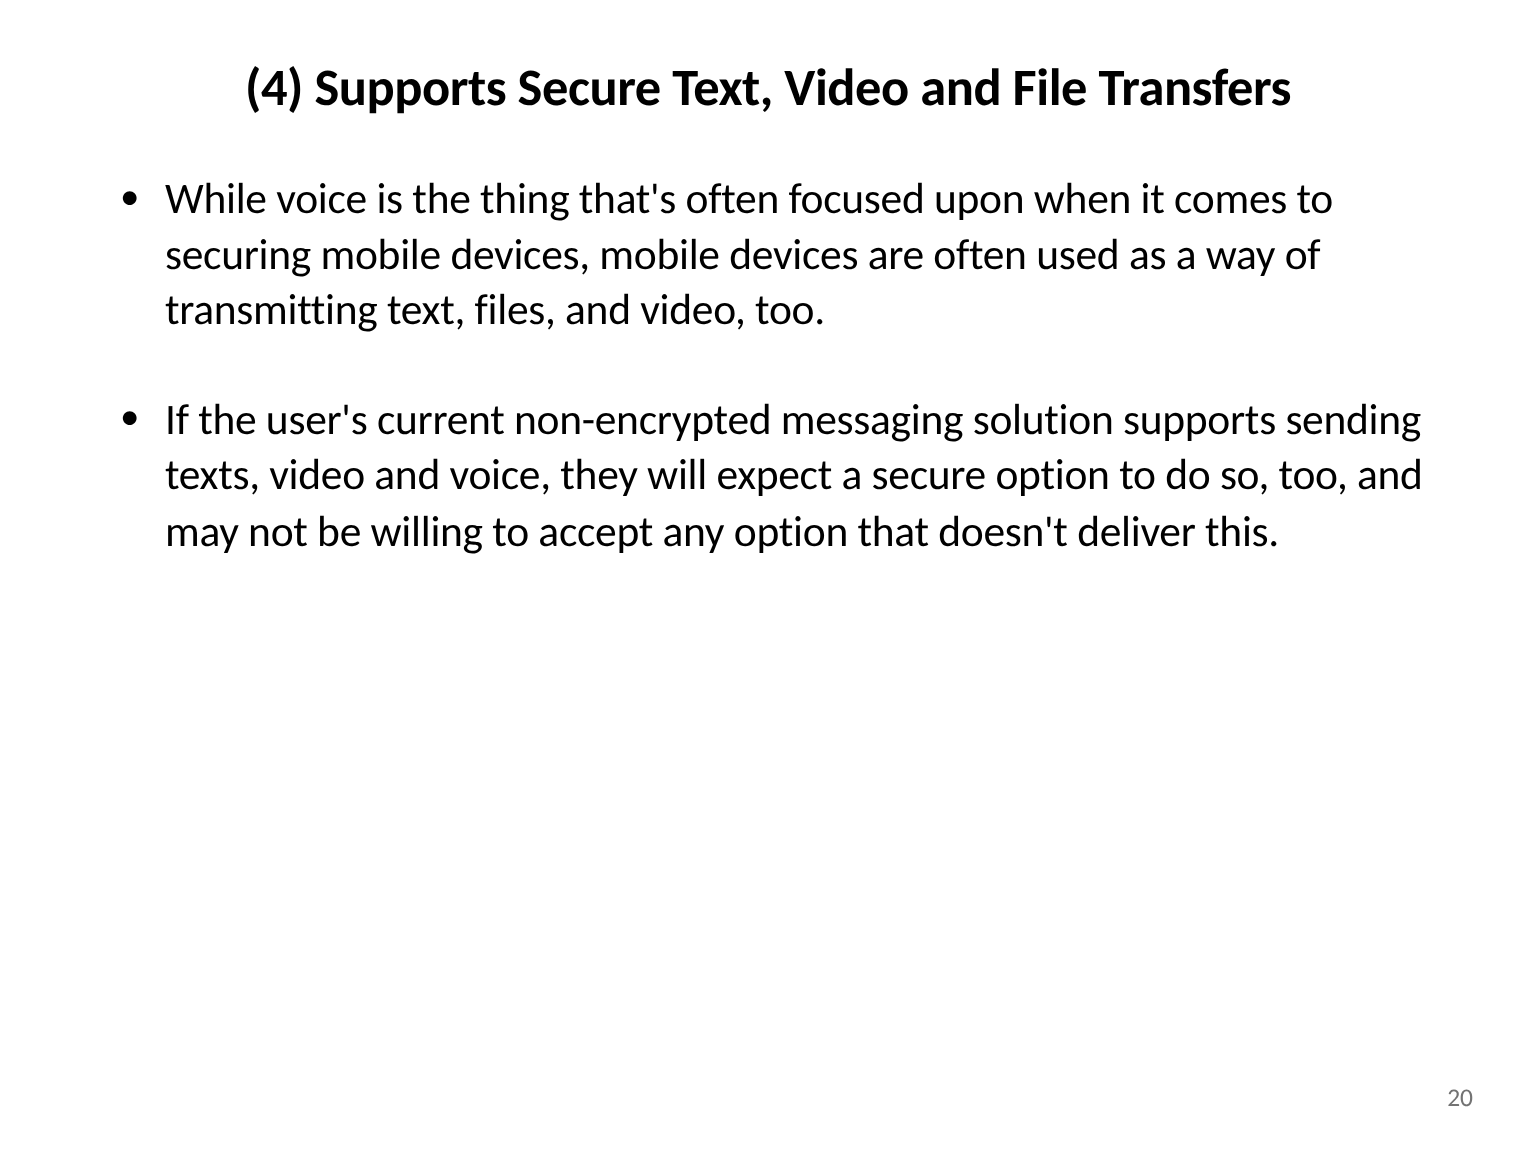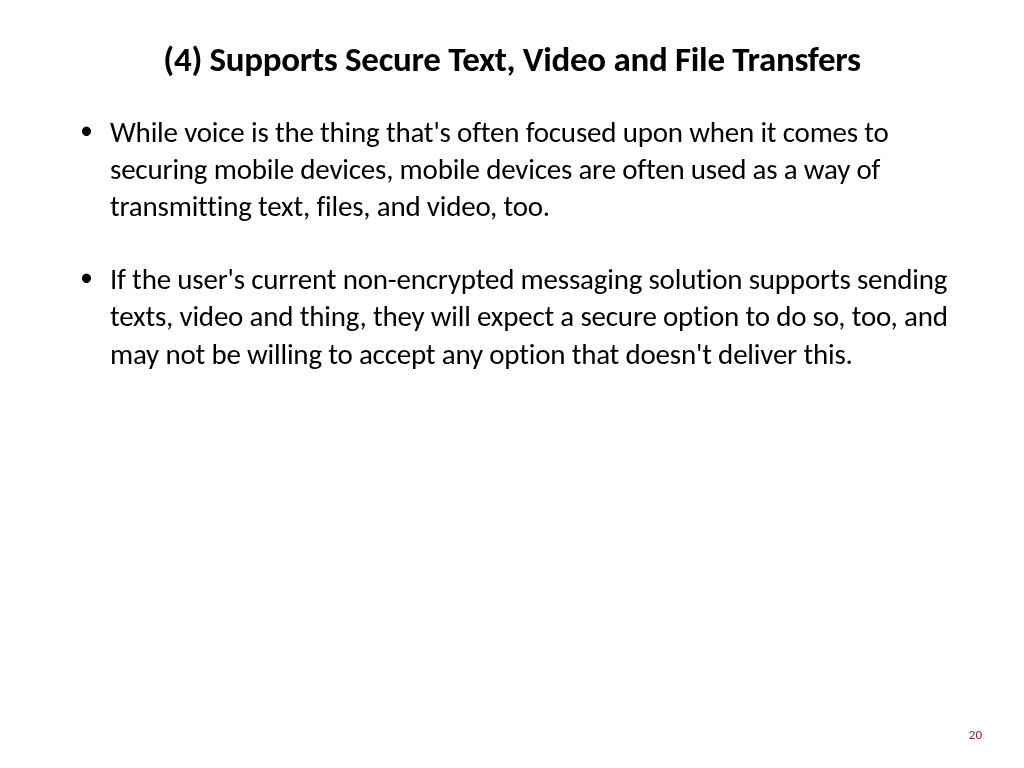--- a/index.html
+++ b/index.html
@@ -48,29 +48,29 @@
       content: "•";
       position: absolute;
       left: 4px;
       top: 0;
       font-size: 26px;
     }
     .page-number {
       position: absolute;
       bottom: 26px;
       right: 42px;
-      font-size: 13px;
-      color: #7f1d1d;
+      font-size: 17px;
+      color: #737373;
     }
   </style>
 </head>
 <body>
 
 <div class="slide">
   <h1 class="title">(4) Supports Secure Text, Video and File Transfers</h1>
   <div class="content">
     <ul>
       <li>While voice is the thing that's often focused upon when it comes to securing mobile devices, mobile devices are often used as a way of transmitting text, files, and video, too.</li>
-      <li>If the user's current non-encrypted messaging solution supports sending texts, video and thing, they will expect a secure option to do so, too, and may not be willing to accept any option that doesn't deliver this.</li>
+      <li>If the user's current non-encrypted messaging solution supports sending texts, video and voice, they will expect a secure option to do so, too, and may not be willing to accept any option that doesn't deliver this.</li>
     </ul>
   </div>
   <div class="page-number">20</div>
 </div>
 
 </body></html>

